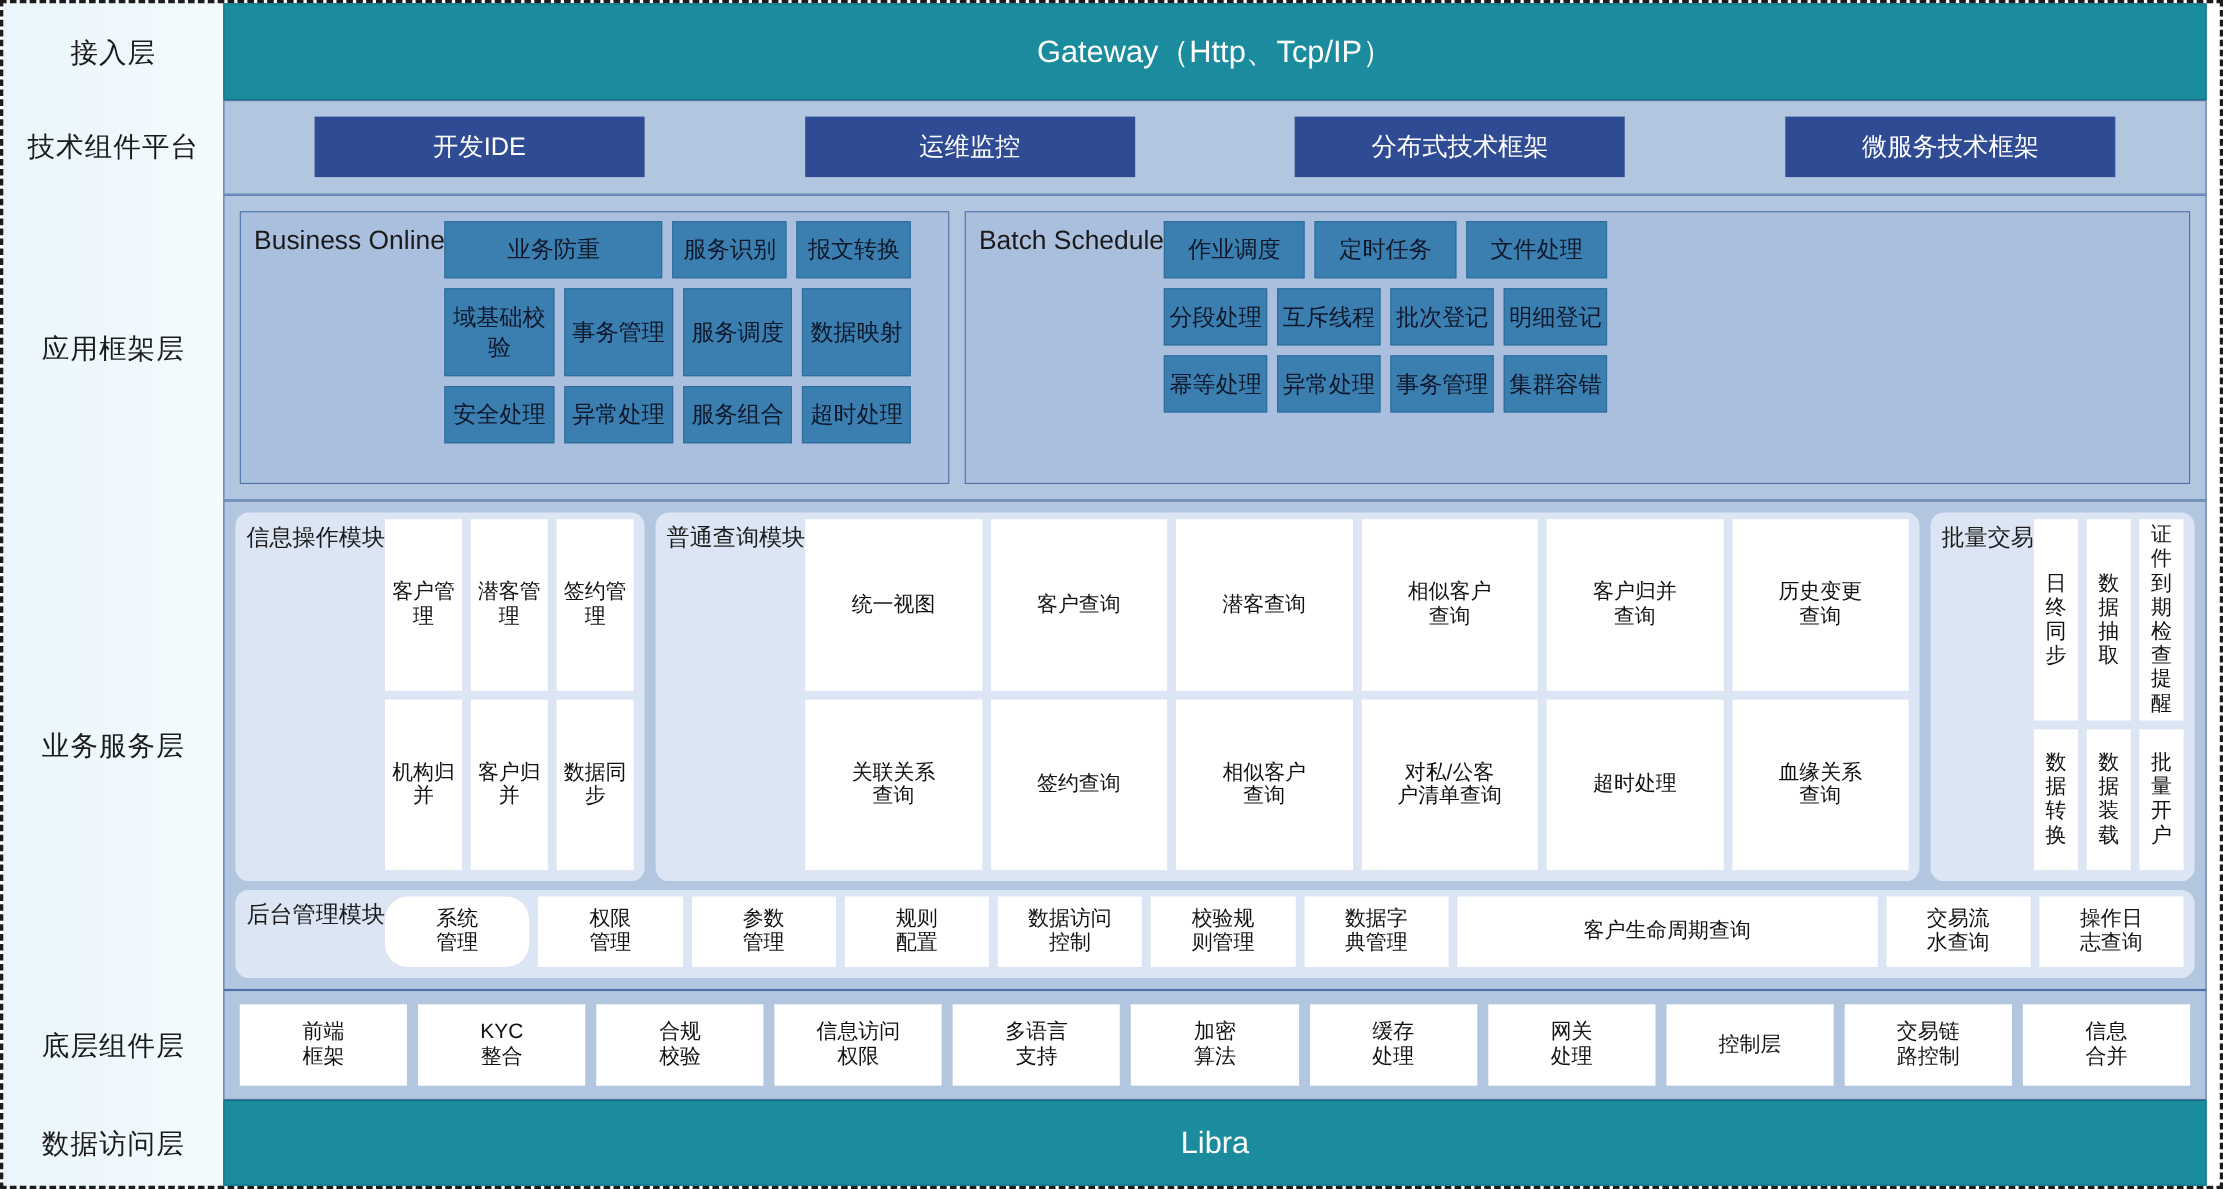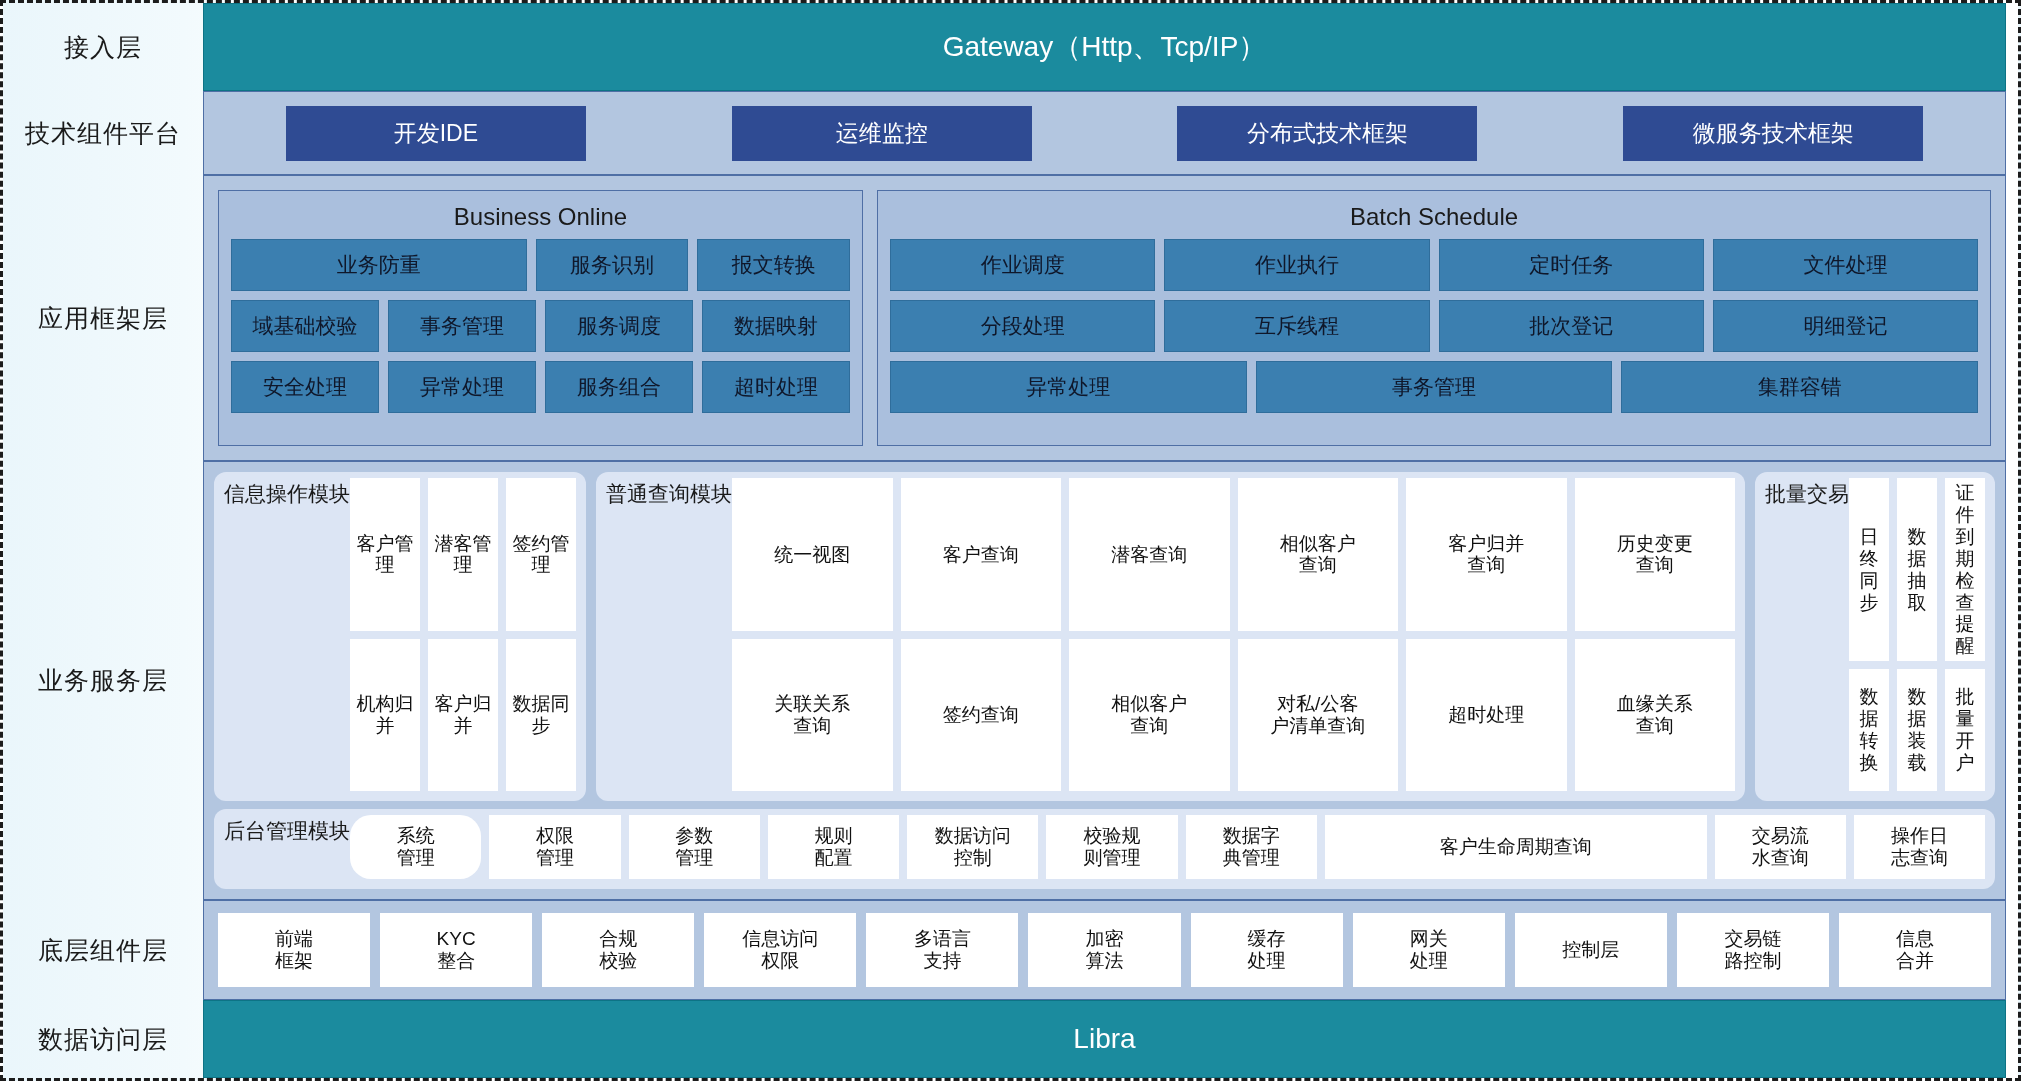--- a/index.html
+++ b/index.html
@@ -73,21 +73,21 @@
     border: 1px solid #4f6fa5;
     display: flex;
     gap: 14px;
     padding: 14px;
   }
   .afl-group {
     background: #aabfdd;
     border: 1px solid #4f6fa5;
     padding: 8px 12px 12px 12px;
     display: flex;
-    flex-direction: column;
+    flex-direction: row;
   }
   .afl-group.online { flex: 0 0 645px; }
   .afl-group.batch { flex: 1 1 auto; }
   .group-title {
     text-align: center;
     font-size: 24px;
     color: #1a1a1a;
     padding: 4px 0 8px 0;
   }
   .afl-rows { display: flex; flex-direction: column; gap: 9px; }
@@ -208,31 +208,31 @@
                   <div class="blue-chip" style="flex: 1 1 0px;">服务组合</div>
                   <div class="blue-chip" style="flex: 1 1 0px;">超时处理</div>
                 </div>
               </div>
             </div>
             <div class="afl-group batch">
               <div class="group-title">Batch Schedule</div>
               <div class="afl-rows">
                 <div class="afl-line">
                   <div class="blue-chip" style="flex: 1 1 0px;">作业调度</div>
-                  <div class="blue-chip" style="flex: 1 1 0px;">作业执行</div>
                   <div class="blue-chip" style="flex: 1 1 0px;">定时任务</div>
                   <div class="blue-chip" style="flex: 1 1 0px;">文件处理</div>
                 </div>
                 <div class="afl-line">
                   <div class="blue-chip" style="flex: 1 1 0px;">分段处理</div>
                   <div class="blue-chip" style="flex: 1 1 0px;">互斥线程</div>
                   <div class="blue-chip" style="flex: 1 1 0px;">批次登记</div>
                   <div class="blue-chip" style="flex: 1 1 0px;">明细登记</div>
                 </div>
                 <div class="afl-line">
+                  <div class="blue-chip" style="flex: 1 1 0px;">幂等处理</div>
                   <div class="blue-chip" style="flex: 1 1 0px;">异常处理</div>
                   <div class="blue-chip" style="flex: 1 1 0px;">事务管理</div>
                   <div class="blue-chip" style="flex: 1 1 0px; font-family: Liberation Mono, monospace;">集群容错</div>
                 </div>
               </div>
             </div>
           </div>
         </div>
       </div>
       <div class="row" style="flex: 285 0 auto; min-height: 285px;">

